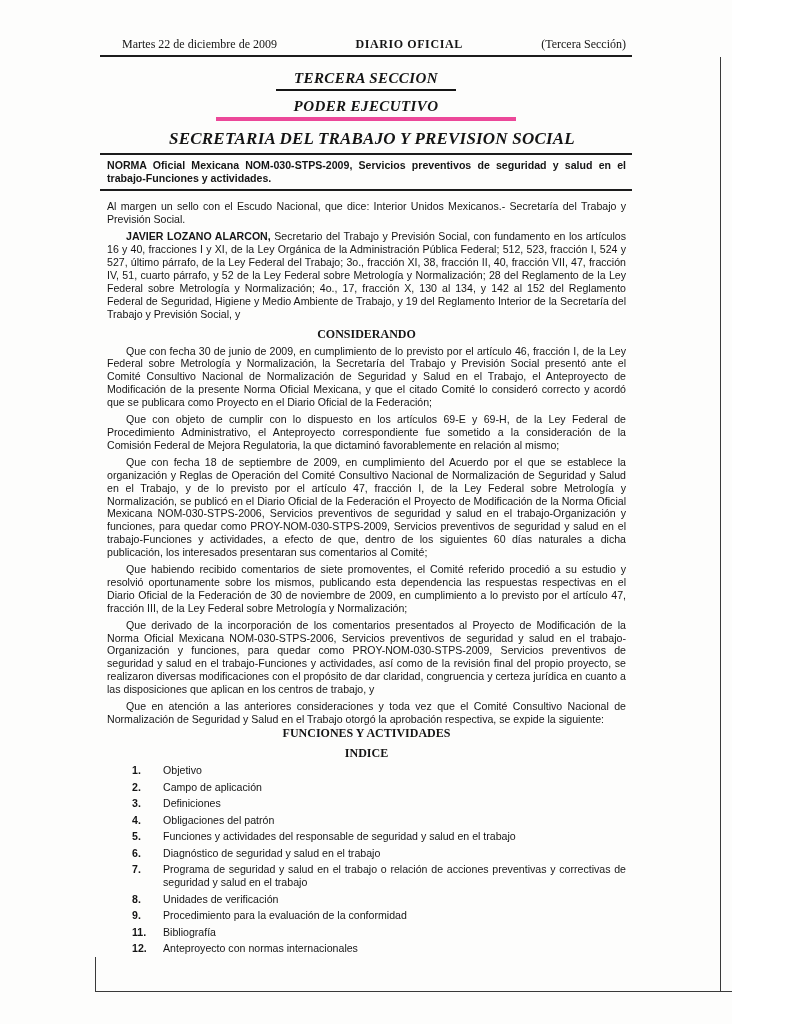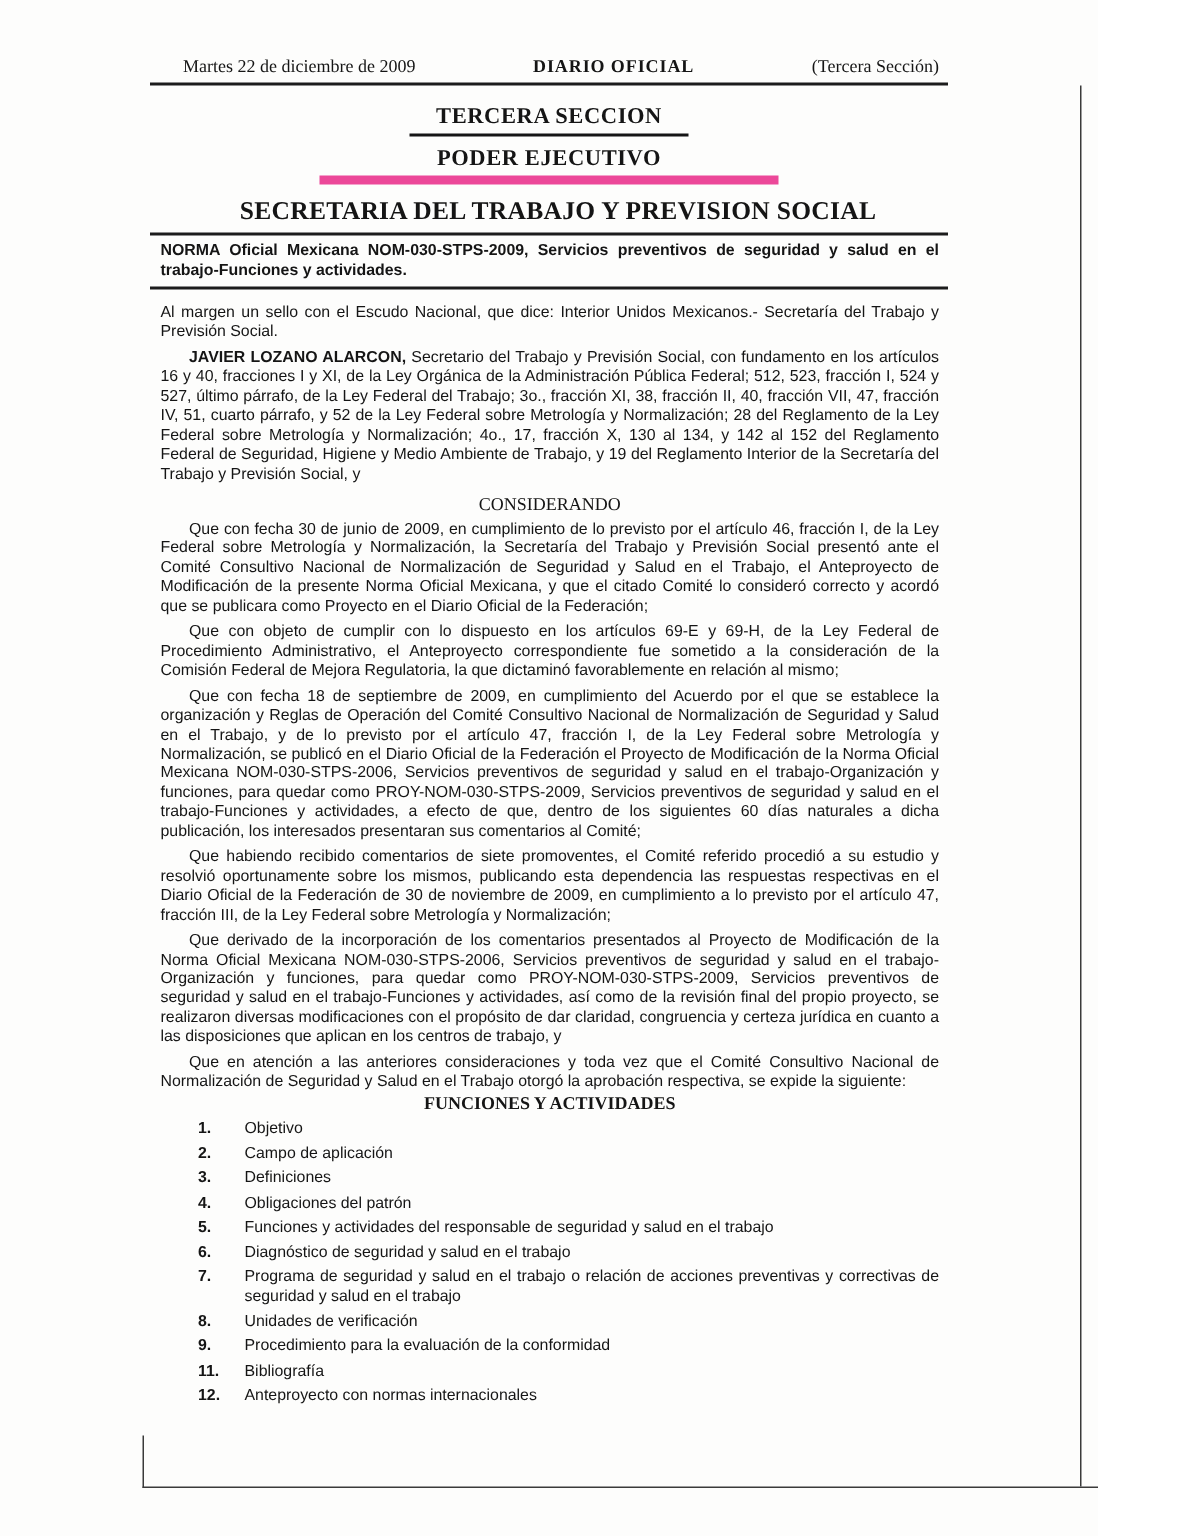--- a/index.html
+++ b/index.html
@@ -16,25 +16,25 @@
   .hdr {
     display:flex; justify-content:space-between; align-items:baseline;
     padding:37px 106px 0 122px;
     font-family:"Liberation Serif", serif;
     font-size:12px;
   }
   .hdr .pub { font-weight:bold; letter-spacing:0.6px; }
   .hdr-rule { margin:3px 100px 0 100px; border-top:2px solid #1c1c1c; }
 
   
-  .titles { text-align:center; font-family:"Liberation Serif", serif; font-weight:bold; }
+  .titles { text-align:center; font-family:"Liberation Serif", serif; font-weight:bold;font-style:italic; }
   .t1 { margin-top:13px; font-size:15px; }
   .t1 span { display:inline-block; padding:0 18px 2px 18px; border-bottom:2px solid #151515; letter-spacing:0.4px; }
   .t2 { margin-top:7px; font-size:15px; }
-  .t2 span { display:inline-block; padding:0 78px 2px 78px; border-bottom:6px solid #ec4899; letter-spacing:0.4px; }
+  .t2 span { display:inline-block; padding:0 78px 2px 78px; border-bottom:4px solid #ec4899; letter-spacing:0.4px; }
   .t3 { margin-top:8px; font-size:17px; letter-spacing:0.2px; padding-bottom:4px;padding-left:12px; }
   .rule-full { margin:0 100px; border-top:2px solid #1c1c1c; }
 
   .norma {
     margin:4px 106px 4px 107px;
     font-size:10.6px; font-weight:bold;
     line-height:1.25; text-align:justify;
   }
 
   .content {
@@ -42,21 +42,21 @@
     font-size:10.6px; line-height:12.9px;
     text-align:justify;
   }
   .content p { margin-top:4px; }
   p.indent { text-indent:19px; }
   .lead { font-weight:bold; }
 
   .center-head {
     text-align:center; text-indent:0;
     font-family:"Liberation Serif", serif;
-    font-weight:normal; font-size:12px;
+    font-weight:bold; font-size:12px;
     margin-top:7px !important;
   }
   .nom-line { text-align:center; text-indent:0; margin-top:0 !important; font-family:"Liberation Serif", serif; font-weight:bold; font-size:12px; line-height:14.5px; }
   .nom-first { margin-top:8px !important; }
 
   .indice { margin-top:4px; }
   .idx-row { display:flex; margin:3.6px 0 0 25px; }
   .idx-num { flex:0 0 31px; font-weight:bold; }
   .idx-label { flex:1; text-align:justify; }
 
@@ -97,20 +97,21 @@
 
     <p class="indent">Que con fecha 30 de junio de 2009, en cumplimiento de lo previsto por el artículo 46, fracción I, de la Ley Federal sobre Metrología y Normalización, la Secretaría del Trabajo y Previsión Social presentó ante el Comité Consultivo Nacional de Normalización de Seguridad y Salud en el Trabajo, el Anteproyecto de Modificación de la presente Norma Oficial Mexicana, y que el citado Comité lo consideró correcto y acordó que se publicara como Proyecto en el Diario Oficial de la Federación;</p>
     <p class="indent">Que con objeto de cumplir con lo dispuesto en los artículos 69-E y 69-H, de la Ley Federal de Procedimiento Administrativo, el Anteproyecto correspondiente fue sometido a la consideración de la Comisión Federal de Mejora Regulatoria, la que dictaminó favorablemente en relación al mismo;</p>
     <p class="indent">Que con fecha 18 de septiembre de 2009, en cumplimiento del Acuerdo por el que se establece la organización y Reglas de Operación del Comité Consultivo Nacional de Normalización de Seguridad y Salud en el Trabajo, y de lo previsto por el artículo 47, fracción I, de la Ley Federal sobre Metrología y Normalización, se publicó en el Diario Oficial de la Federación el Proyecto de Modificación de la Norma Oficial Mexicana NOM-030-STPS-2006, Servicios preventivos de seguridad y salud en el trabajo-Organización y funciones, para quedar como PROY-NOM-030-STPS-2009, Servicios preventivos de seguridad y salud en el trabajo-Funciones y actividades, a efecto de que, dentro de los siguientes 60 días naturales a dicha publicación, los interesados presentaran sus comentarios al Comité;</p>
     <p class="indent">Que habiendo recibido comentarios de siete promoventes, el Comité referido procedió a su estudio y resolvió oportunamente sobre los mismos, publicando esta dependencia las respuestas respectivas en el Diario Oficial de la Federación de 30 de noviembre de 2009, en cumplimiento a lo previsto por el artículo 47, fracción III, de la Ley Federal sobre Metrología y Normalización;</p>
     <p class="indent">Que derivado de la incorporación de los comentarios presentados al Proyecto de Modificación de la Norma Oficial Mexicana NOM-030-STPS-2006, Servicios preventivos de seguridad y salud en el trabajo-Organización y funciones, para quedar como PROY-NOM-030-STPS-2009, Servicios preventivos de seguridad y salud en el trabajo-Funciones y actividades, así como de la revisión final del propio proyecto, se realizaron diversas modificaciones con el propósito de dar claridad, congruencia y certeza jurídica en cuanto a las disposiciones que aplican en los centros de trabajo, y</p>
     <p class="indent">Que en atención a las anteriores consideraciones y toda vez que el Comité Consultivo Nacional de Normalización de Seguridad y Salud en el Trabajo otorgó la aprobación respectiva, se expide la siguiente:</p>
 
     <p class="nom-line">FUNCIONES Y ACTIVIDADES</p>
 
+    <p class="center-head">INDICE</p>
 
     <div class="indice">
       <div class="idx-row">
           <span class="idx-num">1.</span>
           <span class="idx-label">Objetivo</span>
         </div>
       <div class="idx-row">
           <span class="idx-num">2.</span>
           <span class="idx-label">Campo de aplicación</span>
         </div>

